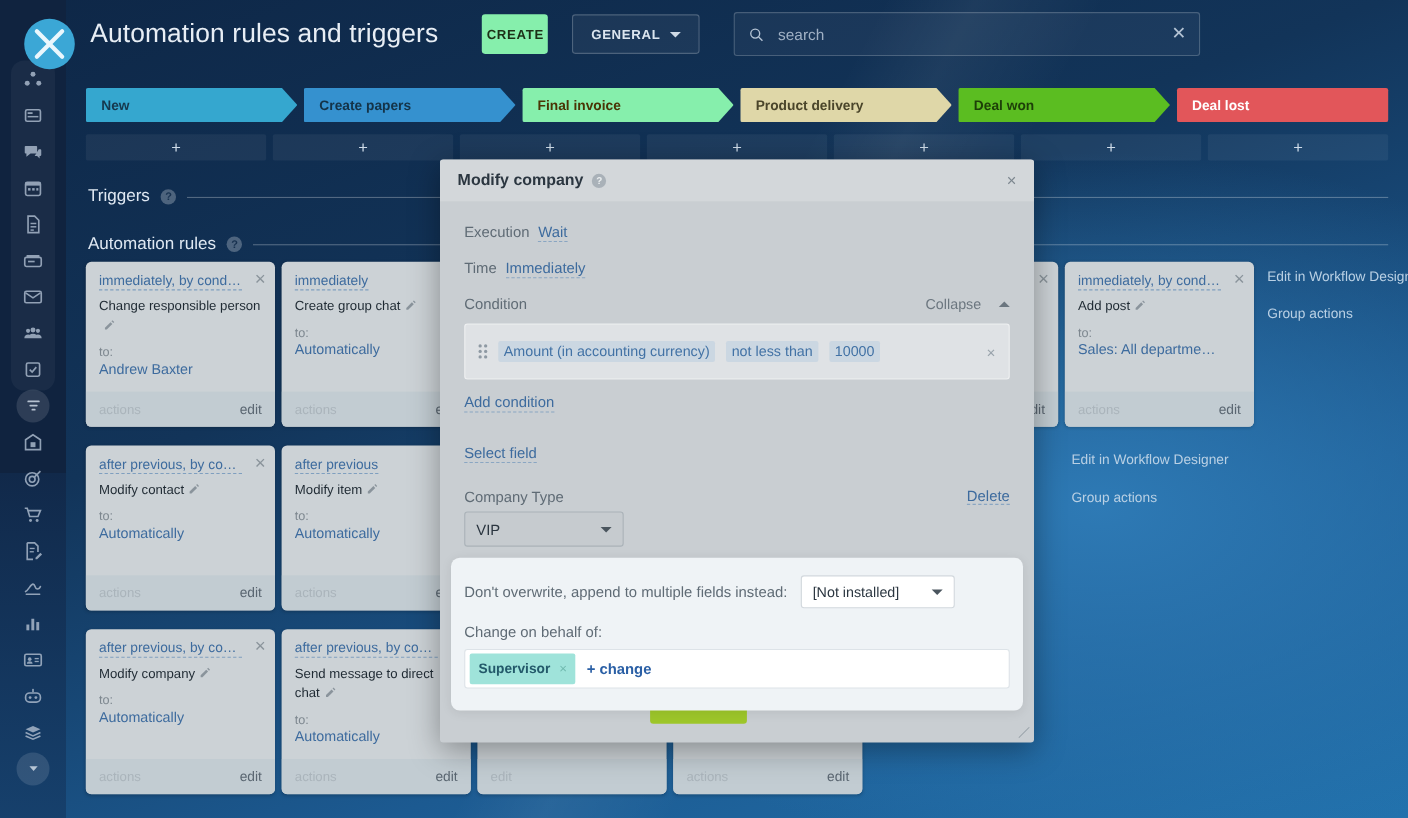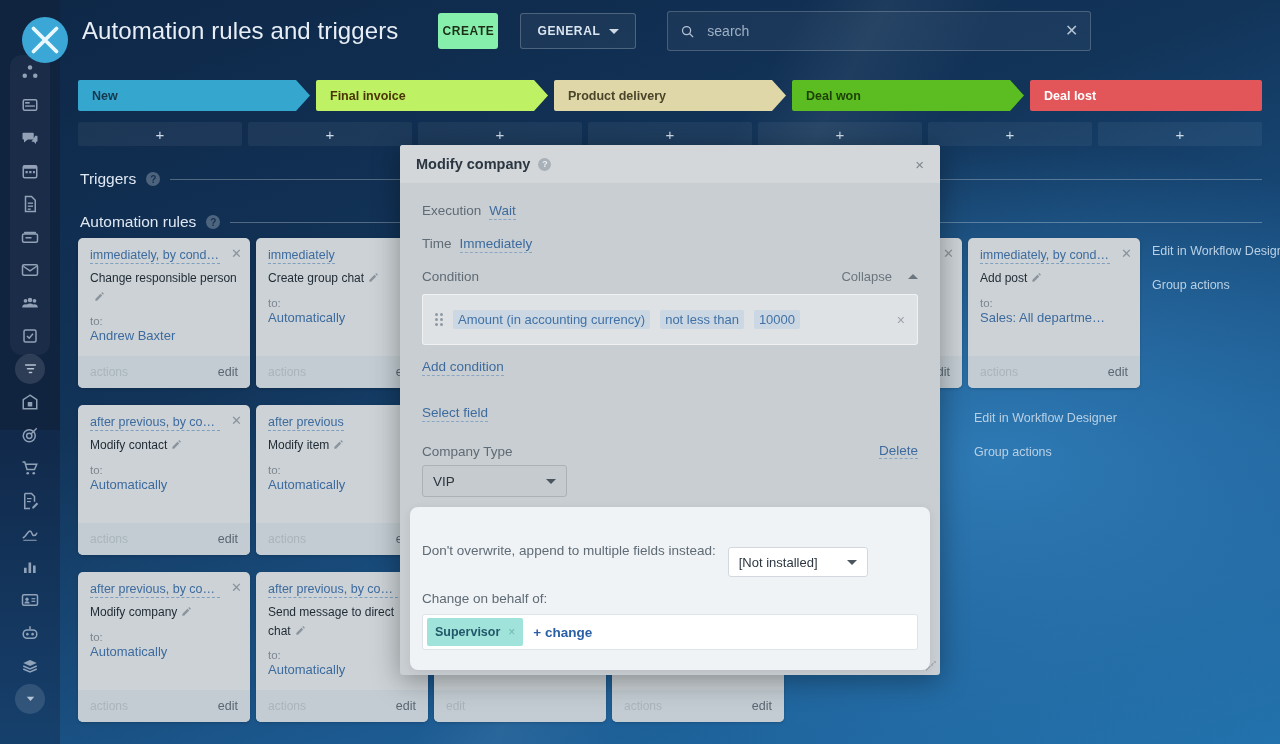--- a/index.html
+++ b/index.html
@@ -272,21 +272,21 @@
     padding: 16px 12px 20px 12px;
     box-shadow: 0 2px 10px rgba(0,0,0,.08);
     z-index: 5;
   }
   .ow-row { display: flex; align-items: center; gap: 12px; margin-bottom: 14px; }
   .ow-label { color: #5f6b75; font-size: 13.5px; }
   .select-white {
     width: 140px; height: 30px; background: #fff;
     border: 1px solid #d2d8dd; border-radius: 3px;
     display: flex; align-items: center; padding: 0 10px;
-    color: #2b3640; font-size: 13px; cursor: pointer; margin-top: 24px;
+    color: #2b3640; font-size: 13px; cursor: pointer;
   }
   .select-white .caret2 {
     margin-left: auto; width: 0; height: 0;
     border-left: 5px solid transparent; border-right: 5px solid transparent; border-top: 5px solid #4a555e;
   }
   .behalf-label { color: #5f6b75; font-size: 13.5px; margin-bottom: 8px; }
   .tag-field {
     background: #fff; border: 1px solid #dde3e8; border-radius: 3px;
     height: 36px; display: flex; align-items: center; padding: 0 4px; gap: 10px;
   }
@@ -497,21 +497,24 @@
       </svg>
     <input class="search-input" placeholder="search" style="">
     <span class="search-clear">✕</span>
   </div>
 </div>
 
 <div id="stages">
     <div class="stage" style="background: rgb(53, 167, 207); color: rgb(22, 56, 77);">
       <span>New</span>
     </div>
-    <div class="stage" style="background: #bef264; color: rgb(74, 52, 4);">
+    <div class="stage" style="background: rgb(53, 145, 207); color: rgb(20, 51, 72);">
+      <span>Create papers</span>
+    </div>
+    <div class="stage" style="background: #86efac; color: rgb(74, 52, 4);">
       <span>Final invoice</span>
     </div>
     <div class="stage" style="background: rgb(223, 215, 168); color: rgb(74, 69, 42);">
       <span>Product delivery</span>
     </div>
     <div class="stage" style="background: rgb(91, 189, 33); color: rgb(29, 63, 8);">
       <span>Deal won</span>
     </div>
     <div class="stage last" style="background: rgb(226, 86, 90); color: rgb(255, 255, 255);">
       <span>Deal lost</span>

